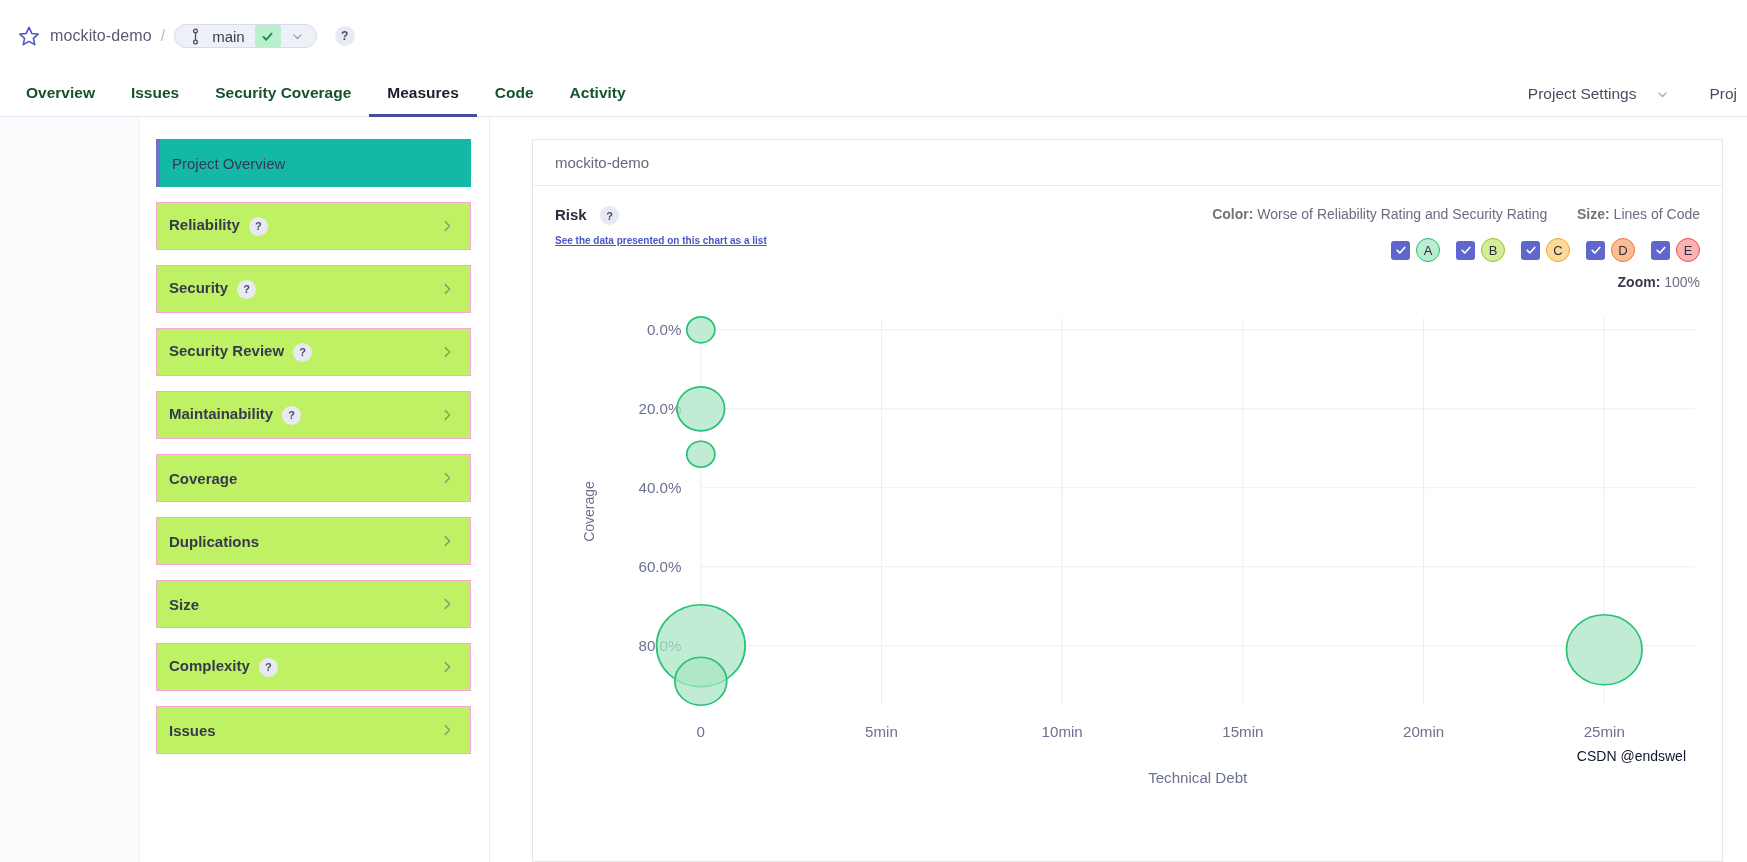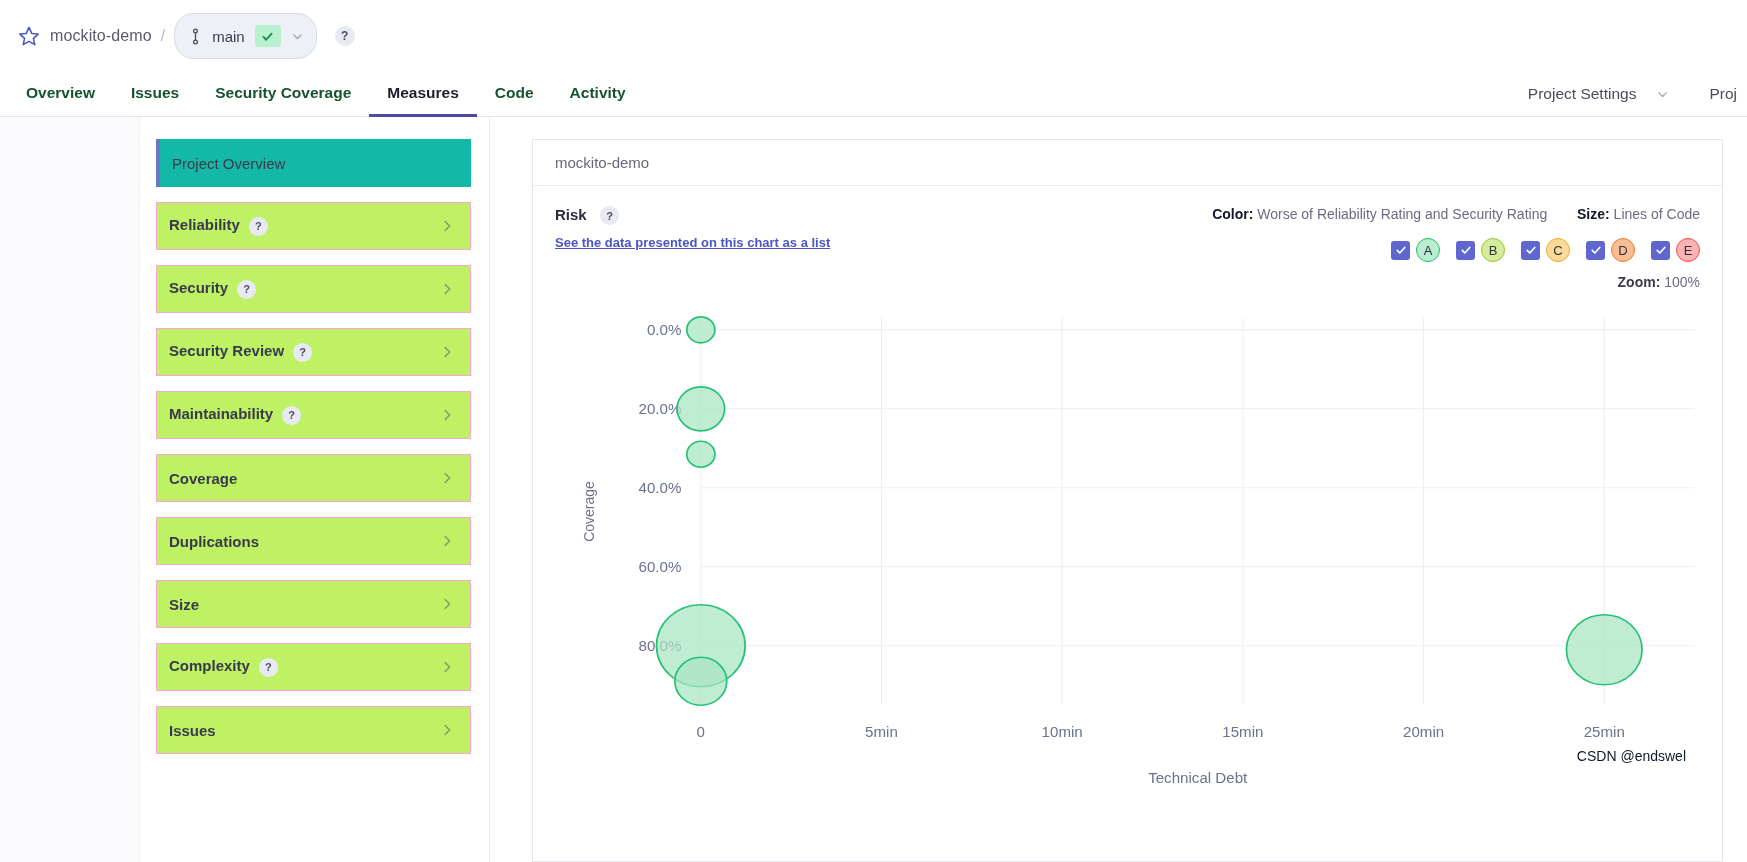--- a/index.html
+++ b/index.html
@@ -34,21 +34,21 @@
   }
   .crumb-sep {
     color: #b9b9c7;
     margin: 0 9px;
     font-size: 16px;
   }
   .branch-pill {
     display: inline-flex;
     align-items: center;
     gap: 10px;
-    height: 46px;
+    height: 24px;
     padding: 0 12px 0 14px;
     border: 1px solid #d8dbe8;
     border-radius: 20px;
     background: #eef0f7;
   }
   .branch-icon { width: 13px; height: 17px; display:block; }
   .branch-label { font-size: 15px; color: #3c3c4c; }
   .branch-ok {
     width: 26px; height: 22px;
     background: #b9f0cd;
@@ -181,29 +181,29 @@
   .chart-area { padding: 20px 22px 0 22px; position: relative; }
   .chart-top {
     display: flex;
     align-items: flex-start;
     justify-content: space-between;
   }
   .risk-title { font-size: 15px; font-weight: bold; color: #2c2c3e; }
   .chart-link {
     display: inline-block;
     margin-top: 10px;
-    font-size: 13px;
+    font-size: 10px;
     font-weight: bold;
     color: #4b55c4;
     text-decoration: underline;
     cursor: pointer;
   }
   .legend-wrap { text-align: right; }
   .legend-meta { font-size: 14px; color: #6b6b82; }
-  .legend-meta b { color: #0f172a; }
+  .legend-meta b { color: #737373; }
   .legend-meta .gap { display: inline-block; width: 22px; }
   .ratings {
     display: flex;
     align-items: center;
     justify-content: flex-end;
     gap: 16px;
     margin-top: 16px;
   }
   .rating-group { display: flex; align-items: center; gap: 6px; }
   .cbox {

